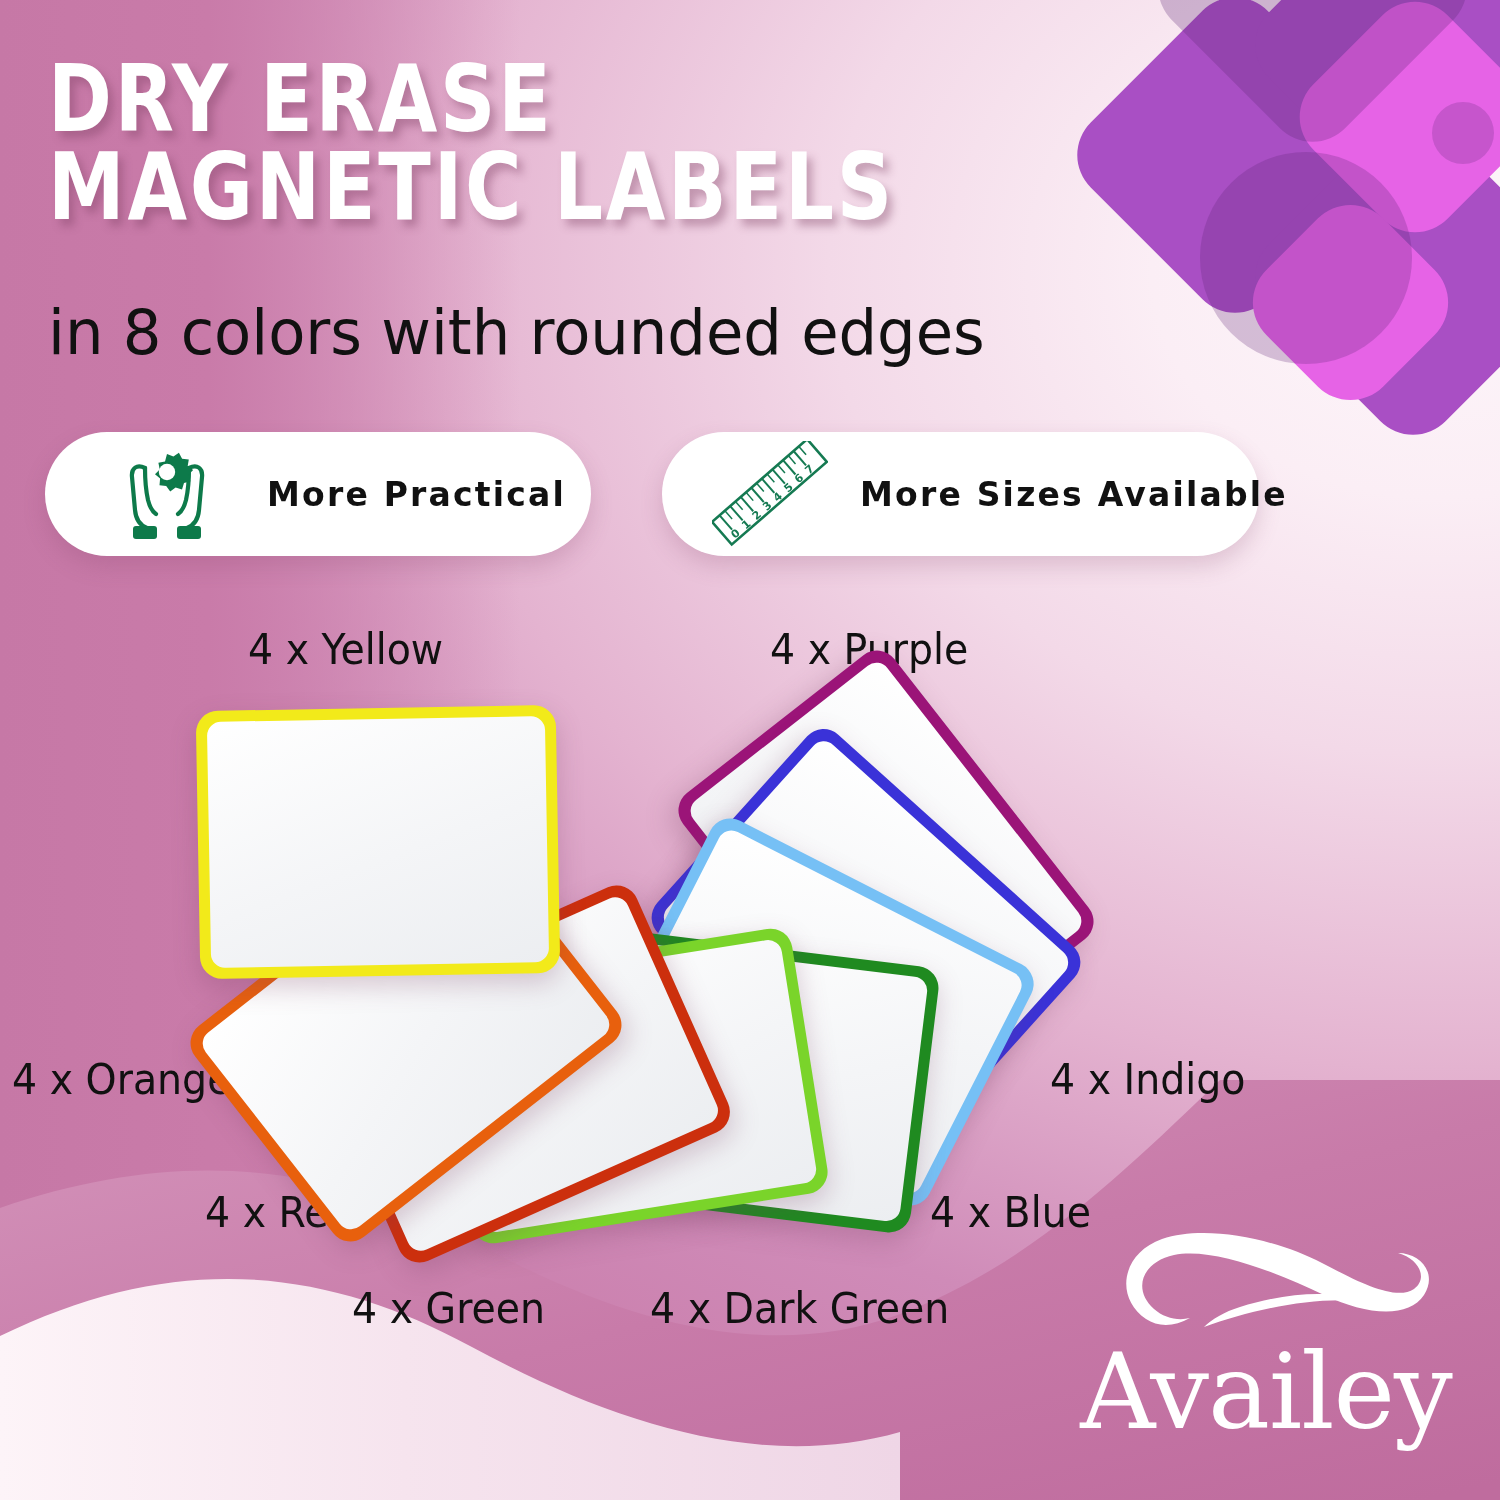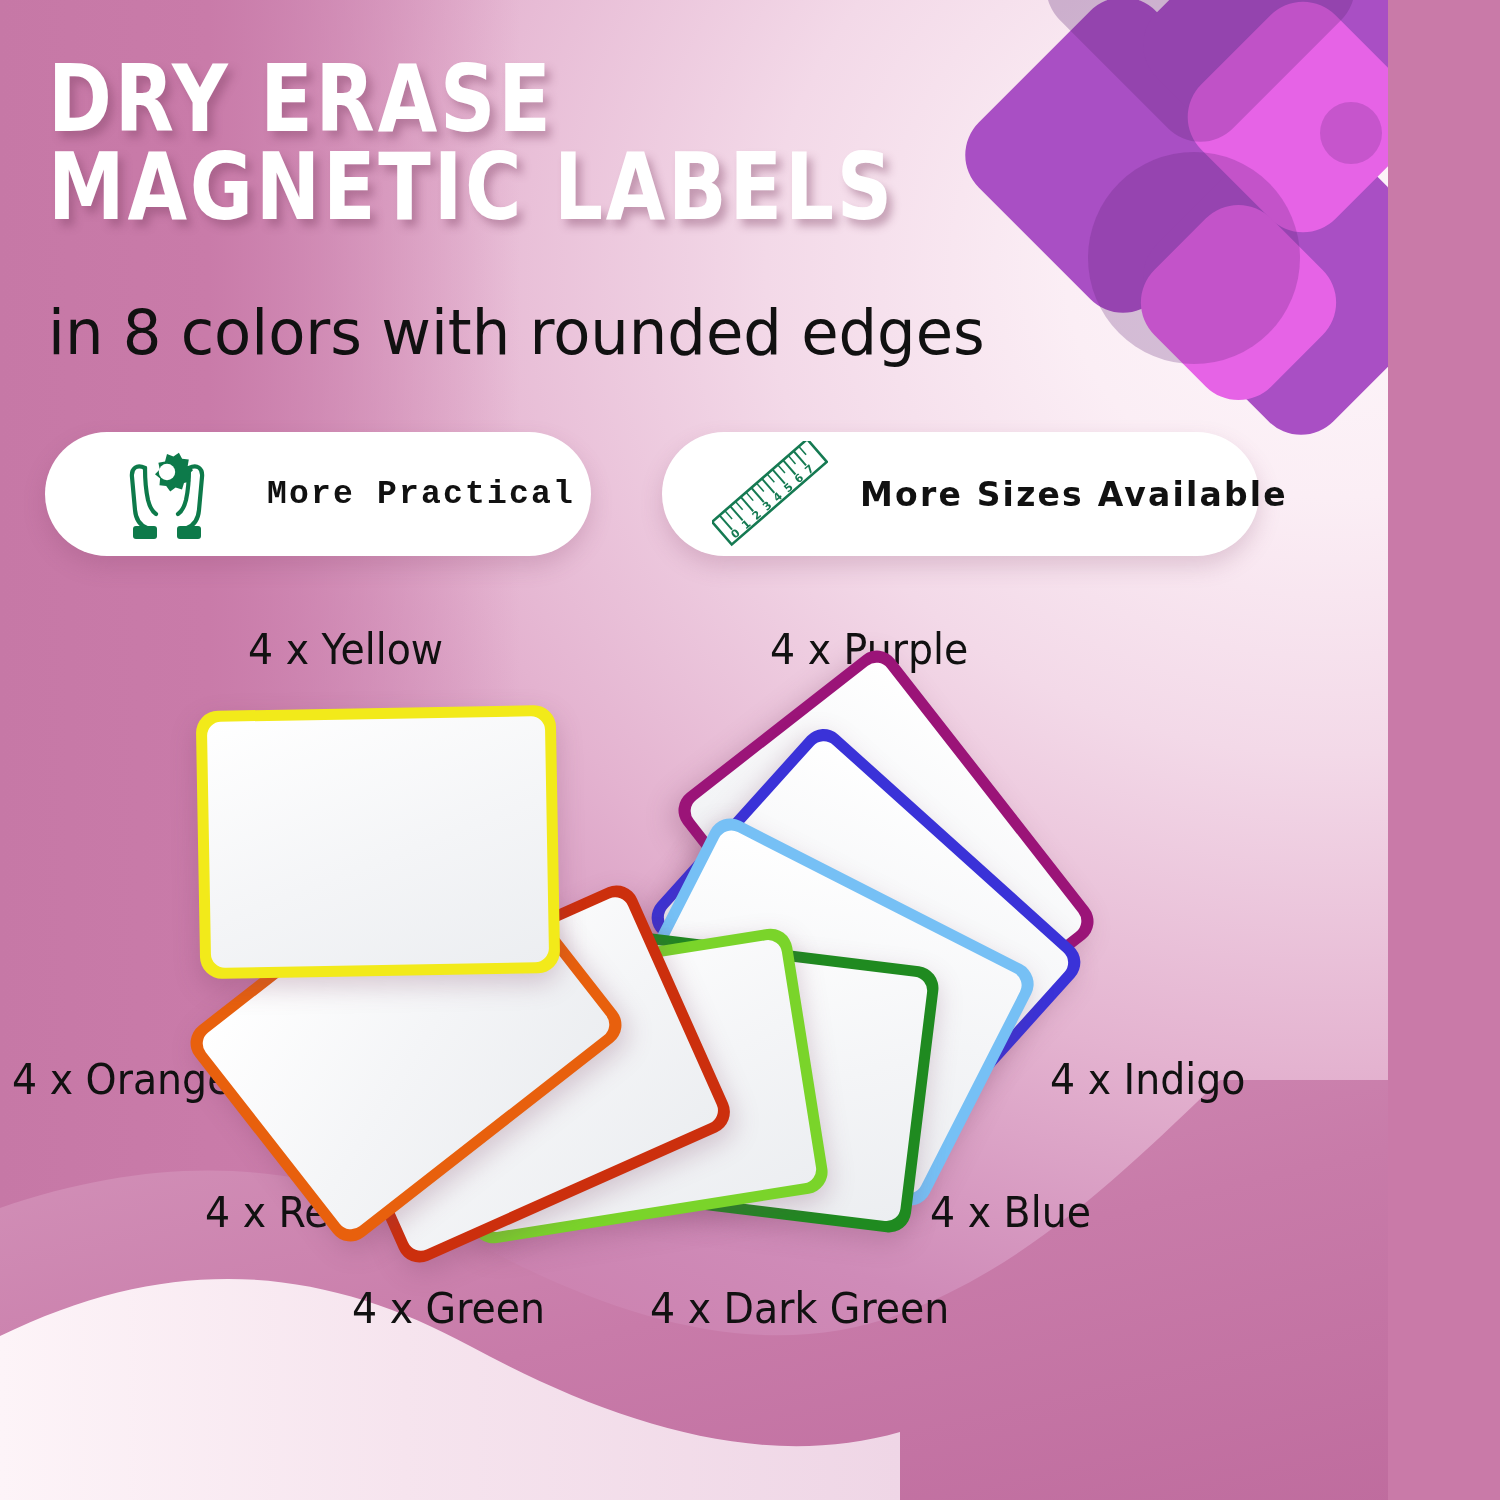--- a/index.html
+++ b/index.html
@@ -6,21 +6,21 @@
   html,body { width:1500px; height:1500px; overflow:hidden; }
   body {
     font-family:"Liberation Sans", sans-serif;
     background:#c97aa8;
     position:relative;
   }
 
   
   #stage {
     position:absolute; inset:0;
-    width:1388px; height:1500px;
+    width:1500px; height:1500px;
     overflow:hidden;
     background:
       radial-gradient(120% 95% at 96% 18%, #fdf6fa 0%, #fbeef5 16%, #f3d9e8 34%, #e4b3d0 56%, #cf8bb8 76%, #c878a6 100%);
   }
   .bg-fade-left{
     position:absolute; left:0; top:0; width:520px; height:1500px;
     background:linear-gradient(90deg,#c678a6 0%, #c97ba9 40%, rgba(201,123,169,0) 100%);
     pointer-events:none;
   }
 
@@ -89,21 +89,21 @@
   .badge .bicon{ flex:0 0 auto; display:flex; align-items:center; justify-content:center; }
   .badge .blabel{
     font-family:"DejaVu Sans","Liberation Sans", sans-serif;
     font-weight:bold;
     font-size:33px;
     letter-spacing:2.2px;
     color:#111;
     white-space:nowrap;
   }
   .badge-1 .bicon{ width:104px; height:96px; margin-left:44px; }
-  .badge-1 .blabel{ margin-left:48px;font-family:Liberation Mono, monospace; }
+  .badge-1 .blabel{ margin-left:48px; }
   .badge-2 .bicon{ width:116px; height:106px; margin-left:24px; }
   .badge-2 .blabel{ margin-left:32px; }
 
   
   .fan{ position:absolute; left:0; top:620px; width:1500px; height:720px; }
   .board{
     position:absolute;
     width:360px; height:268px;
     border-radius:22px;
     background:#f2f3f5;
@@ -276,14 +276,23 @@
       <div class="cap" style="left: 248px; top: 625px;">4 x Yellow</div>
       <div class="cap" style="left: 12px; top: 1055px;">4 x Orange</div>
       <div class="cap" style="left: 205px; top: 1188px;">4 x Red</div>
       <div class="cap" style="left: 352px; top: 1284px;">4 x Green</div>
       <div class="cap" style="left: 650px; top: 1284px;">4 x Dark Green</div>
       <div class="cap" style="left: 930px; top: 1188px;">4 x Blue</div>
       <div class="cap" style="left: 1050px; top: 1055px;">4 x Indigo</div>
       <div class="cap" style="left: 770px; top: 625px;">4 x Purple</div>
     </div>
 
+  <div class="logo">
+    <svg class="logo-swoosh" viewBox="0 0 330 118">
+      <path d="M38 96 C6 74 14 30 54 16 C98 1 168 16 214 40 C252 60 288 78 306 66 C320 56 312 36 290 30
+               C312 30 330 50 316 72 C300 96 258 92 216 72 C168 49 104 24 66 32 C34 39 24 66 46 86
+               C56 95 70 98 82 95 C66 104 50 104 38 96 Z" fill="#ffffff"></path>
+      <path d="M96 104 C140 88 200 74 250 78 C226 66 176 70 132 84 C116 89 104 96 96 104 Z" fill="#ffffff"></path>
+    </svg>
+    <div class="logo-word">Availey</div>
+  </div>
 
 </div>
 
 </body></html>

